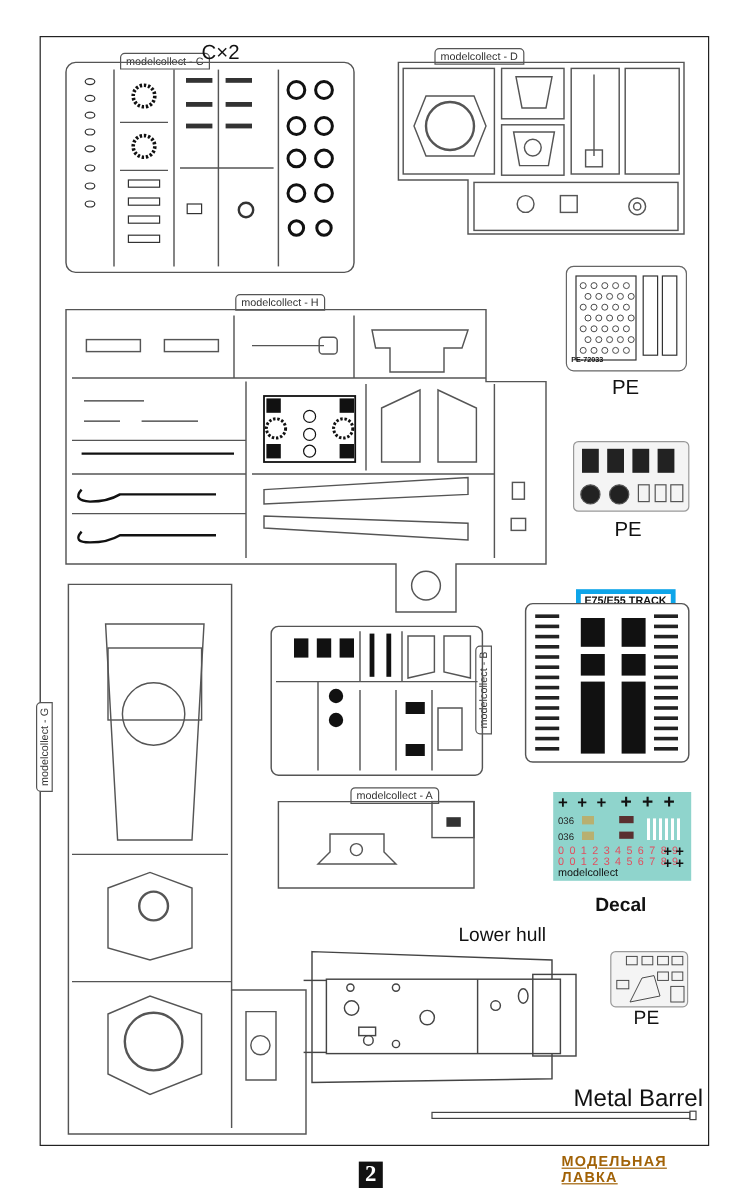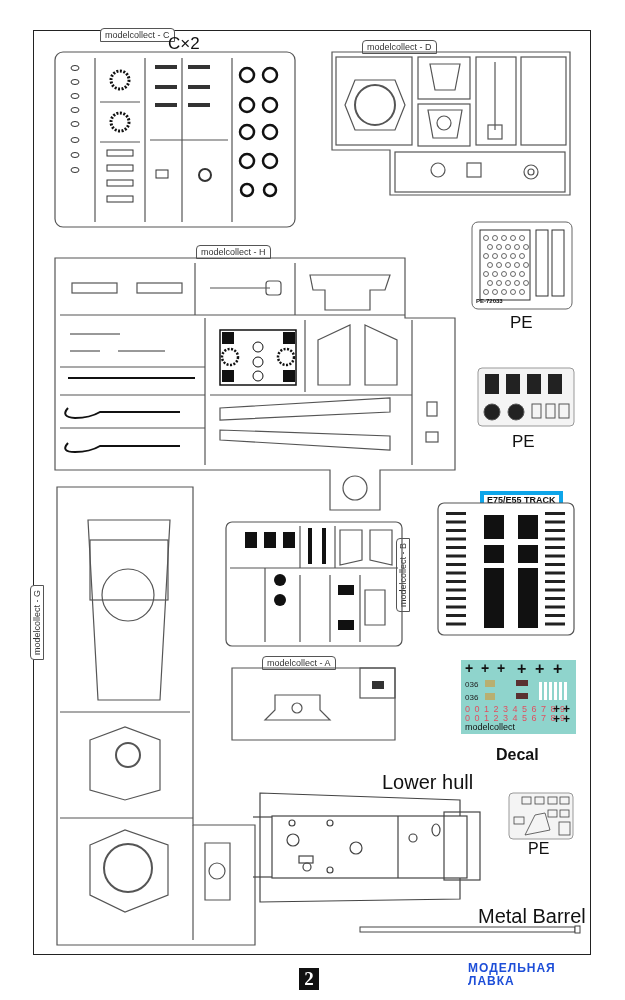--- a/index.html
+++ b/index.html
@@ -2,34 +2,34 @@
 <html><head>
 <meta charset="utf-8">
 <style>
   html,body{margin:0;padding:0;background:#fff;}
   body{width:625px;height:1000px;position:relative;overflow:hidden;font-family:"Liberation Sans",sans-serif;color:#111;}
   .frame{position:absolute;left:33px;top:30px;width:558px;height:925px;border:1.5px solid #222;box-sizing:border-box;}
   svg{position:absolute;left:0;top:0;overflow:visible;}
   .lbl{position:absolute;font-family:"Liberation Sans",sans-serif;font-size:15px;color:#111;white-space:nowrap;text-align:center;}
   .tag{position:absolute;font-size:9px;border:1px solid #555;border-radius:4px 4px 0 0;padding:1px 4px;background:#fff;color:#333;white-space:nowrap;}
   .pagenum{position:absolute;left:299px;top:968px;width:20px;height:22px;background:#111;color:#fff;font-family:"Liberation Serif",serif;font-size:19px;font-weight:bold;text-align:center;line-height:22px;}
-  .wm{position:absolute;left:468px;top:962px;color:#1d4ed8;font-size:12px;font-weight:bold;line-height:13px;letter-spacing:1px;}
+  .wm{position:absolute;left:468px;top:962px;color:#a16207;font-size:12px;font-weight:bold;line-height:13px;letter-spacing:1px;text-decoration:underline;}
   .decal{position:absolute;left:461px;top:660px;width:115px;height:74px;background:#8fd4cc;}
   .decal .cross{position:absolute;font-size:14px;font-weight:bold;color:#111;}
   .decal .nums{position:absolute;left:4px;font-size:9px;color:#e05060;letter-spacing:1px;}
   .decal .brand{position:absolute;left:4px;top:62px;font-size:9px;font-weight:normal;color:#111;}
   .decal .code{position:absolute;left:4px;font-size:7px;color:#333;}
   .track-title{position:absolute;left:480px;top:491px;font-size:9px;font-weight:bold;border:4px solid #0ea5e9;padding:0 3px;background:#fff;}
 </style>
 </head>
 <body>
 
 <div class="frame"></div>
 
-<div class="tag" style="left:100px;top:28px;"><span>modelcollect - C</span></div>
+<div class="tag" style="left:100px;top:44px;"><span>modelcollect - C</span></div>
 <div class="lbl" style="left:168px;top:34px;font-size:17px;">C×2</div>
 <svg width="625" height="1000">
   <g fill="none" stroke="#555" stroke-width="1.2">
     <rect x="55" y="52" width="240" height="175" rx="8"></rect>
     <line x1="95" y1="58" x2="95" y2="222"></line>
     <line x1="145" y1="58" x2="145" y2="222"></line>
     <line x1="182" y1="58" x2="182" y2="222"></line>
     <line x1="232" y1="58" x2="232" y2="222"></line>
     <line x1="100" y1="102" x2="140" y2="102"></line>
     <line x1="100" y1="142" x2="140" y2="142"></line>
@@ -305,21 +305,21 @@
   <g fill="#111">
     <rect x="484" y="515" width="20" height="24"></rect>
       <rect x="518" y="515" width="20" height="24"></rect>
     <rect x="484" y="545" width="20" height="18"></rect>
       <rect x="518" y="545" width="20" height="18"></rect>
     <rect x="484" y="568" width="20" height="60"></rect>
       <rect x="518" y="568" width="20" height="60"></rect>
   </g>
 </svg>
 
-<div class="tag" style="left:262px;top:656px;"><span>modelcollect - A</span></div>
+<div class="tag" style="left:292px;top:656px;"><span>modelcollect - A</span></div>
 <svg width="625" height="1000">
   <g fill="none" stroke="#555" stroke-width="1.2">
     <path d="M232 668 H395 V740 H232 Z" stroke-dasharray="0"></path>
     <rect x="360" y="668" width="35" height="30"></rect>
     <path d="M275 695 H320 V710 L330 720 H265 L275 710 Z"></path>
     <circle cx="297" cy="708" r="5"></circle>
   </g>
   <rect x="372" y="681" width="12" height="8" fill="#333"></rect>
 </svg>
 
@@ -340,21 +340,21 @@
   <span class="nums" style="top:44px;">0 0 1 2 3 4 5 6 7 8 9</span>
   <span class="nums" style="top:53px;">0 0 1 2 3 4 5 6 7 8 9</span>
   <span class="cross" style="left:92px;top:42px;font-size:12px;">+</span>
   <span class="cross" style="left:102px;top:42px;font-size:12px;">+</span>
   <span class="cross" style="left:92px;top:52px;font-size:12px;">+</span>
   <span class="cross" style="left:102px;top:52px;font-size:12px;">+</span>
   <span class="brand">modelcollect</span>
 </div>
 <div class="lbl" style="left:496px;top:746px;font-size:16px;font-weight:bold;">Decal</div>
 
-<div class="lbl" style="left:382px;top:771px;font-size:20px;">Lower hull</div>
+<div class="lbl" style="left:382px;top:771px;font-size:16px;">Lower hull</div>
 <svg width="625" height="1000">
   <g fill="none" stroke="#444" stroke-width="1.2">
     <path d="M260 793 L460 800 V899 L260 902 Z"></path>
     <rect x="272" y="816" width="195" height="62" fill="#fff"></rect>
     <line x1="398" y1="816" x2="398" y2="878"></line>
     <rect x="444" y="812" width="36" height="68"></rect>
     <line x1="253" y1="817" x2="272" y2="817"></line>
       <line x1="253" y1="877" x2="272" y2="877"></line>
     <circle cx="292" cy="823" r="3"></circle>
       <circle cx="330" cy="823" r="3"></circle>

